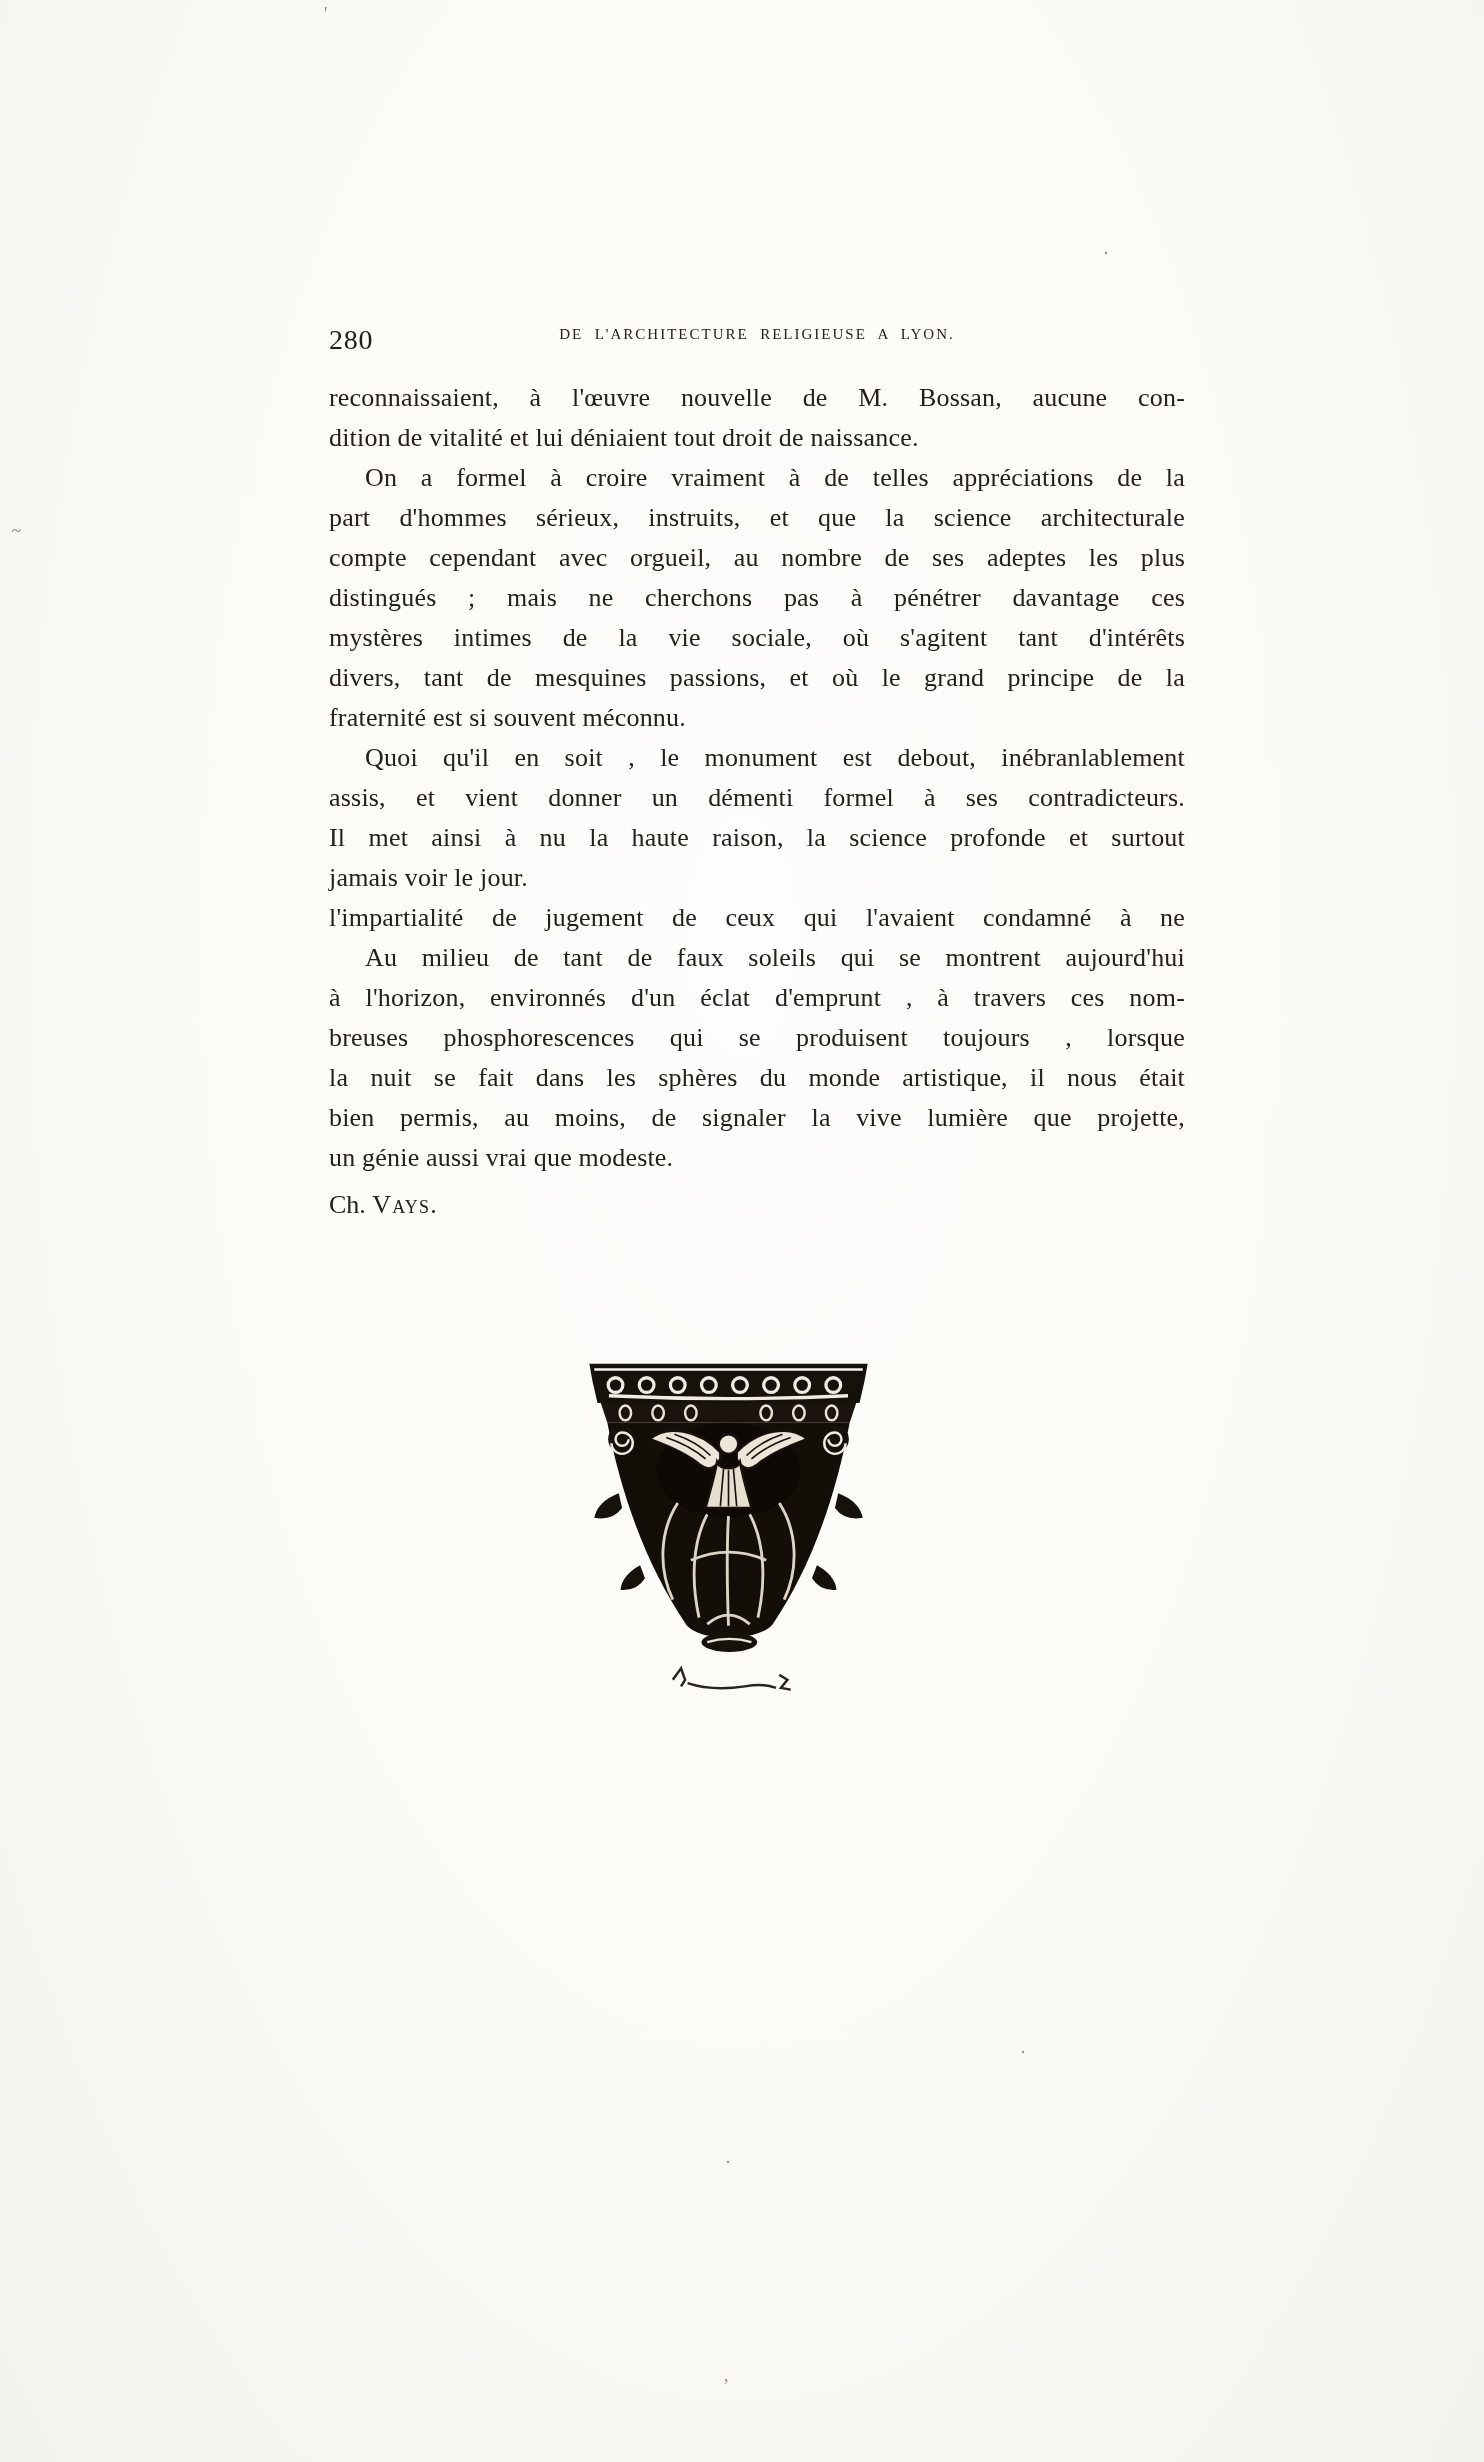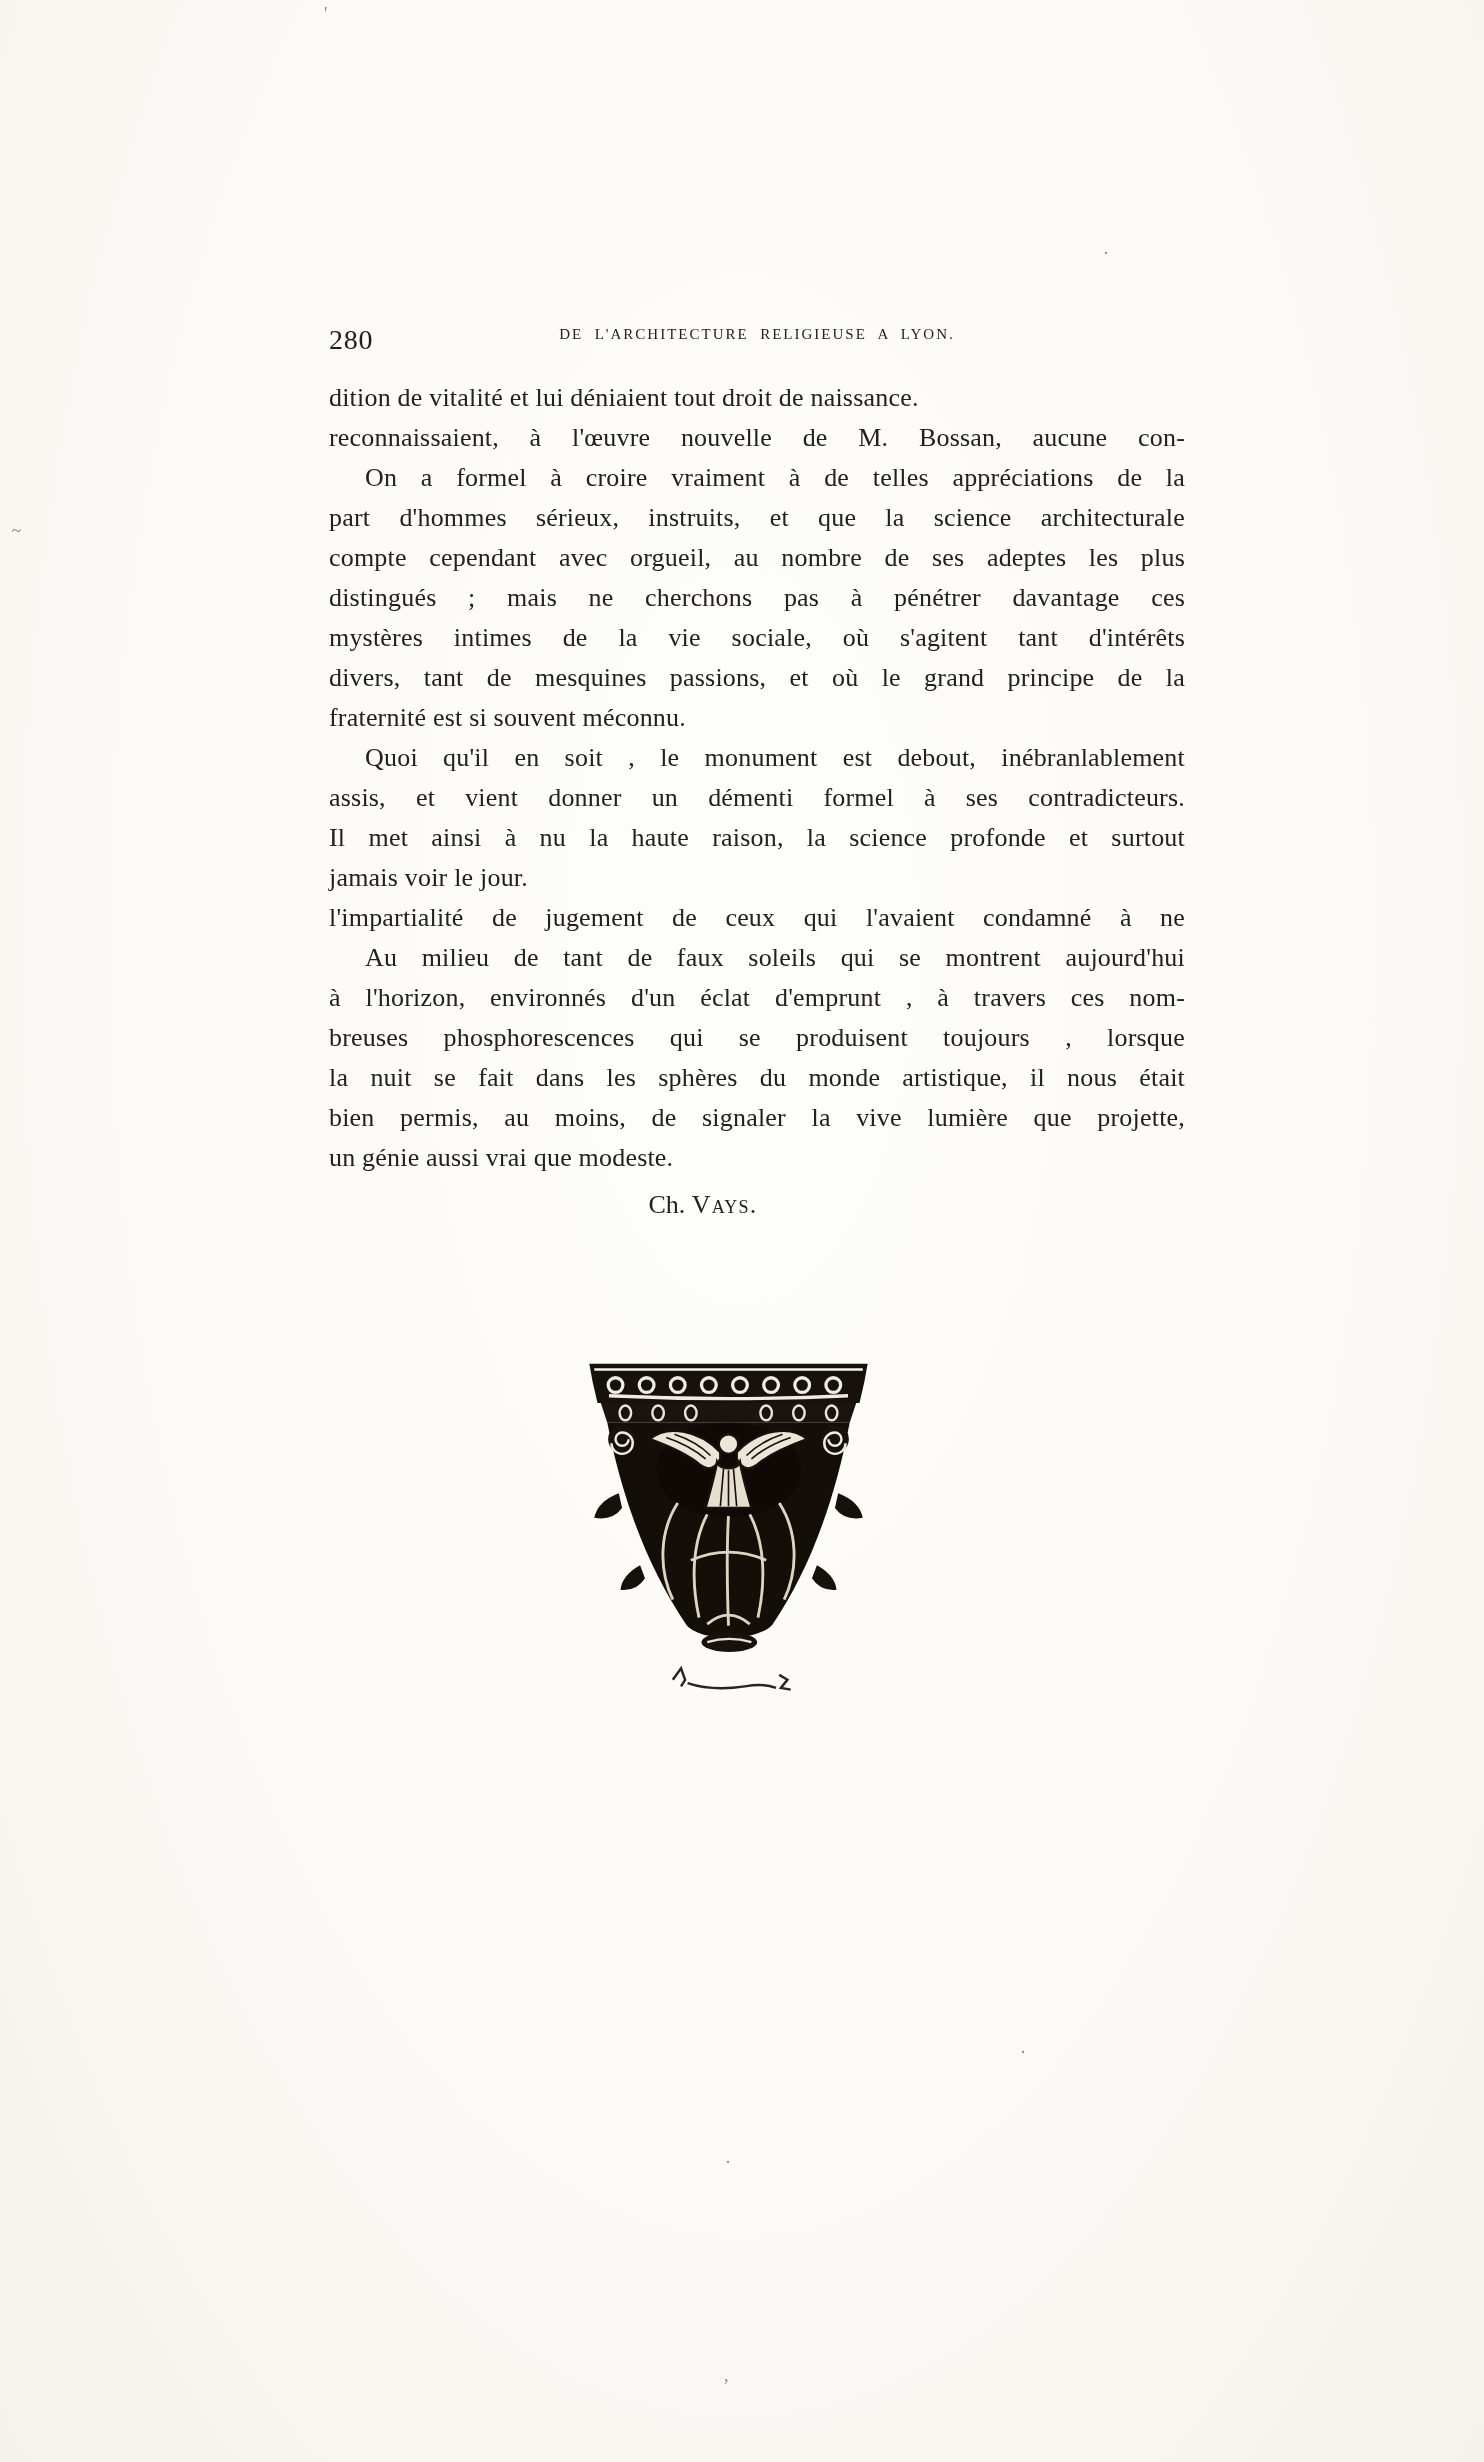--- a/index.html
+++ b/index.html
@@ -22,43 +22,43 @@
     position:absolute; left:0; right:0; top:2px;
     text-align:center; font-size:15px; letter-spacing:2px; word-spacing:5.7px;
     color:#262219;
   }
 
   .para { font-size:26px; line-height:40px; color:#24201a; }
   .line { text-align:justify; text-align-last:justify; letter-spacing:0.2px; }
   .line.last { text-align-last:left; }
   .para.indent .line.first { text-indent:36px; }
 
-  .signature { font-size:26px; line-height:43px; margin-top:4.9px; text-align:center; padding-right:108px; }
+  .signature { font-size:26px; line-height:43px; margin-top:4.9px; text-align:left; padding-right:108px; }
   .signature .sig-name { font-variant:small-caps; letter-spacing:1.2px; }
 
   .capital-figure { width:305px; margin:128px 0 0 247px; }
 
   .speck { position:absolute; color:#8d887d; font-size:18px; line-height:1; }
 </style>
 </head>
 <body>
 
 <div class="page">
 
   <div class="text-block">
 
     <header class="page-header">
       <span class="page-number">280</span>
       <span class="running-title">DE L'ARCHITECTURE RELIGIEUSE A LYON.</span>
     </header>
 
     <main>
         <div class="para">
+          <div class="line first">reconnaissaient, à l'œuvre nouvelle de M. Bossan, aucune con-</div>
           <div class="line last">dition de vitalité et lui déniaient tout droit de naissance.</div>
-          <div class="line first">reconnaissaient, à l'œuvre nouvelle de M. Bossan, aucune con-</div>
         </div>
         <div class="para indent">
           <div class="line first">On a formel à croire vraiment à de telles appréciations de la</div>
           <div class="line">part d'hommes sérieux, instruits, et que la science architecturale</div>
           <div class="line">compte cependant avec orgueil, au nombre de ses adeptes les plus</div>
           <div class="line">distingués ; mais ne cherchons pas à pénétrer davantage ces</div>
           <div class="line">mystères intimes de la vie sociale, où s'agitent tant d'intérêts</div>
           <div class="line">divers, tant de mesquines passions, et où le grand principe de la</div>
           <div class="line last">fraternité est si souvent méconnu.</div>
         </div>

